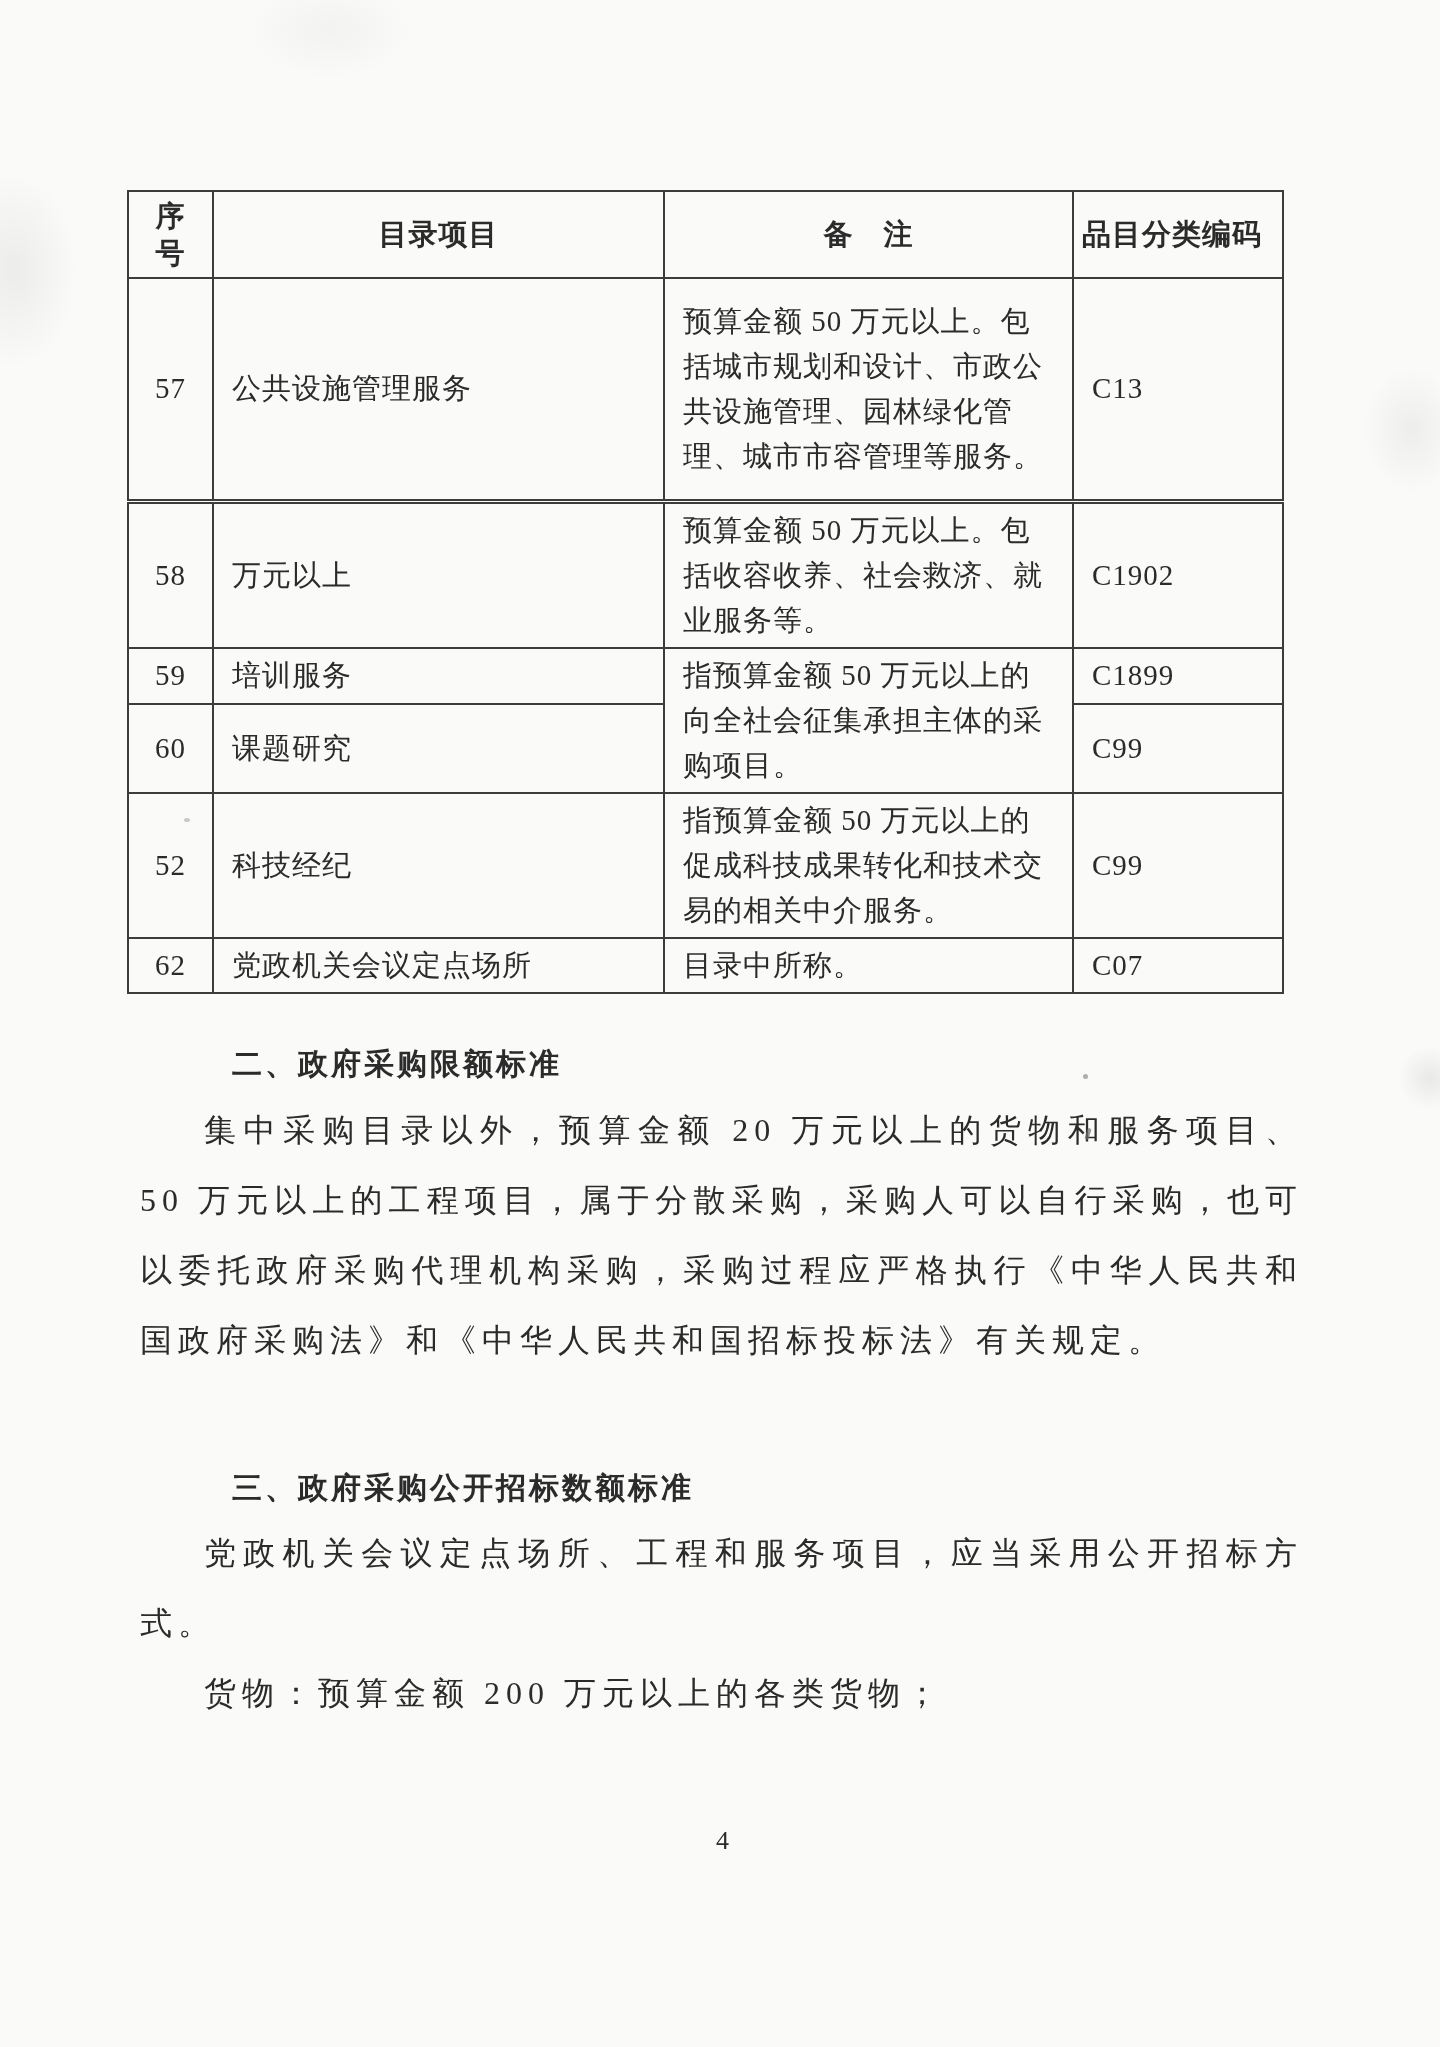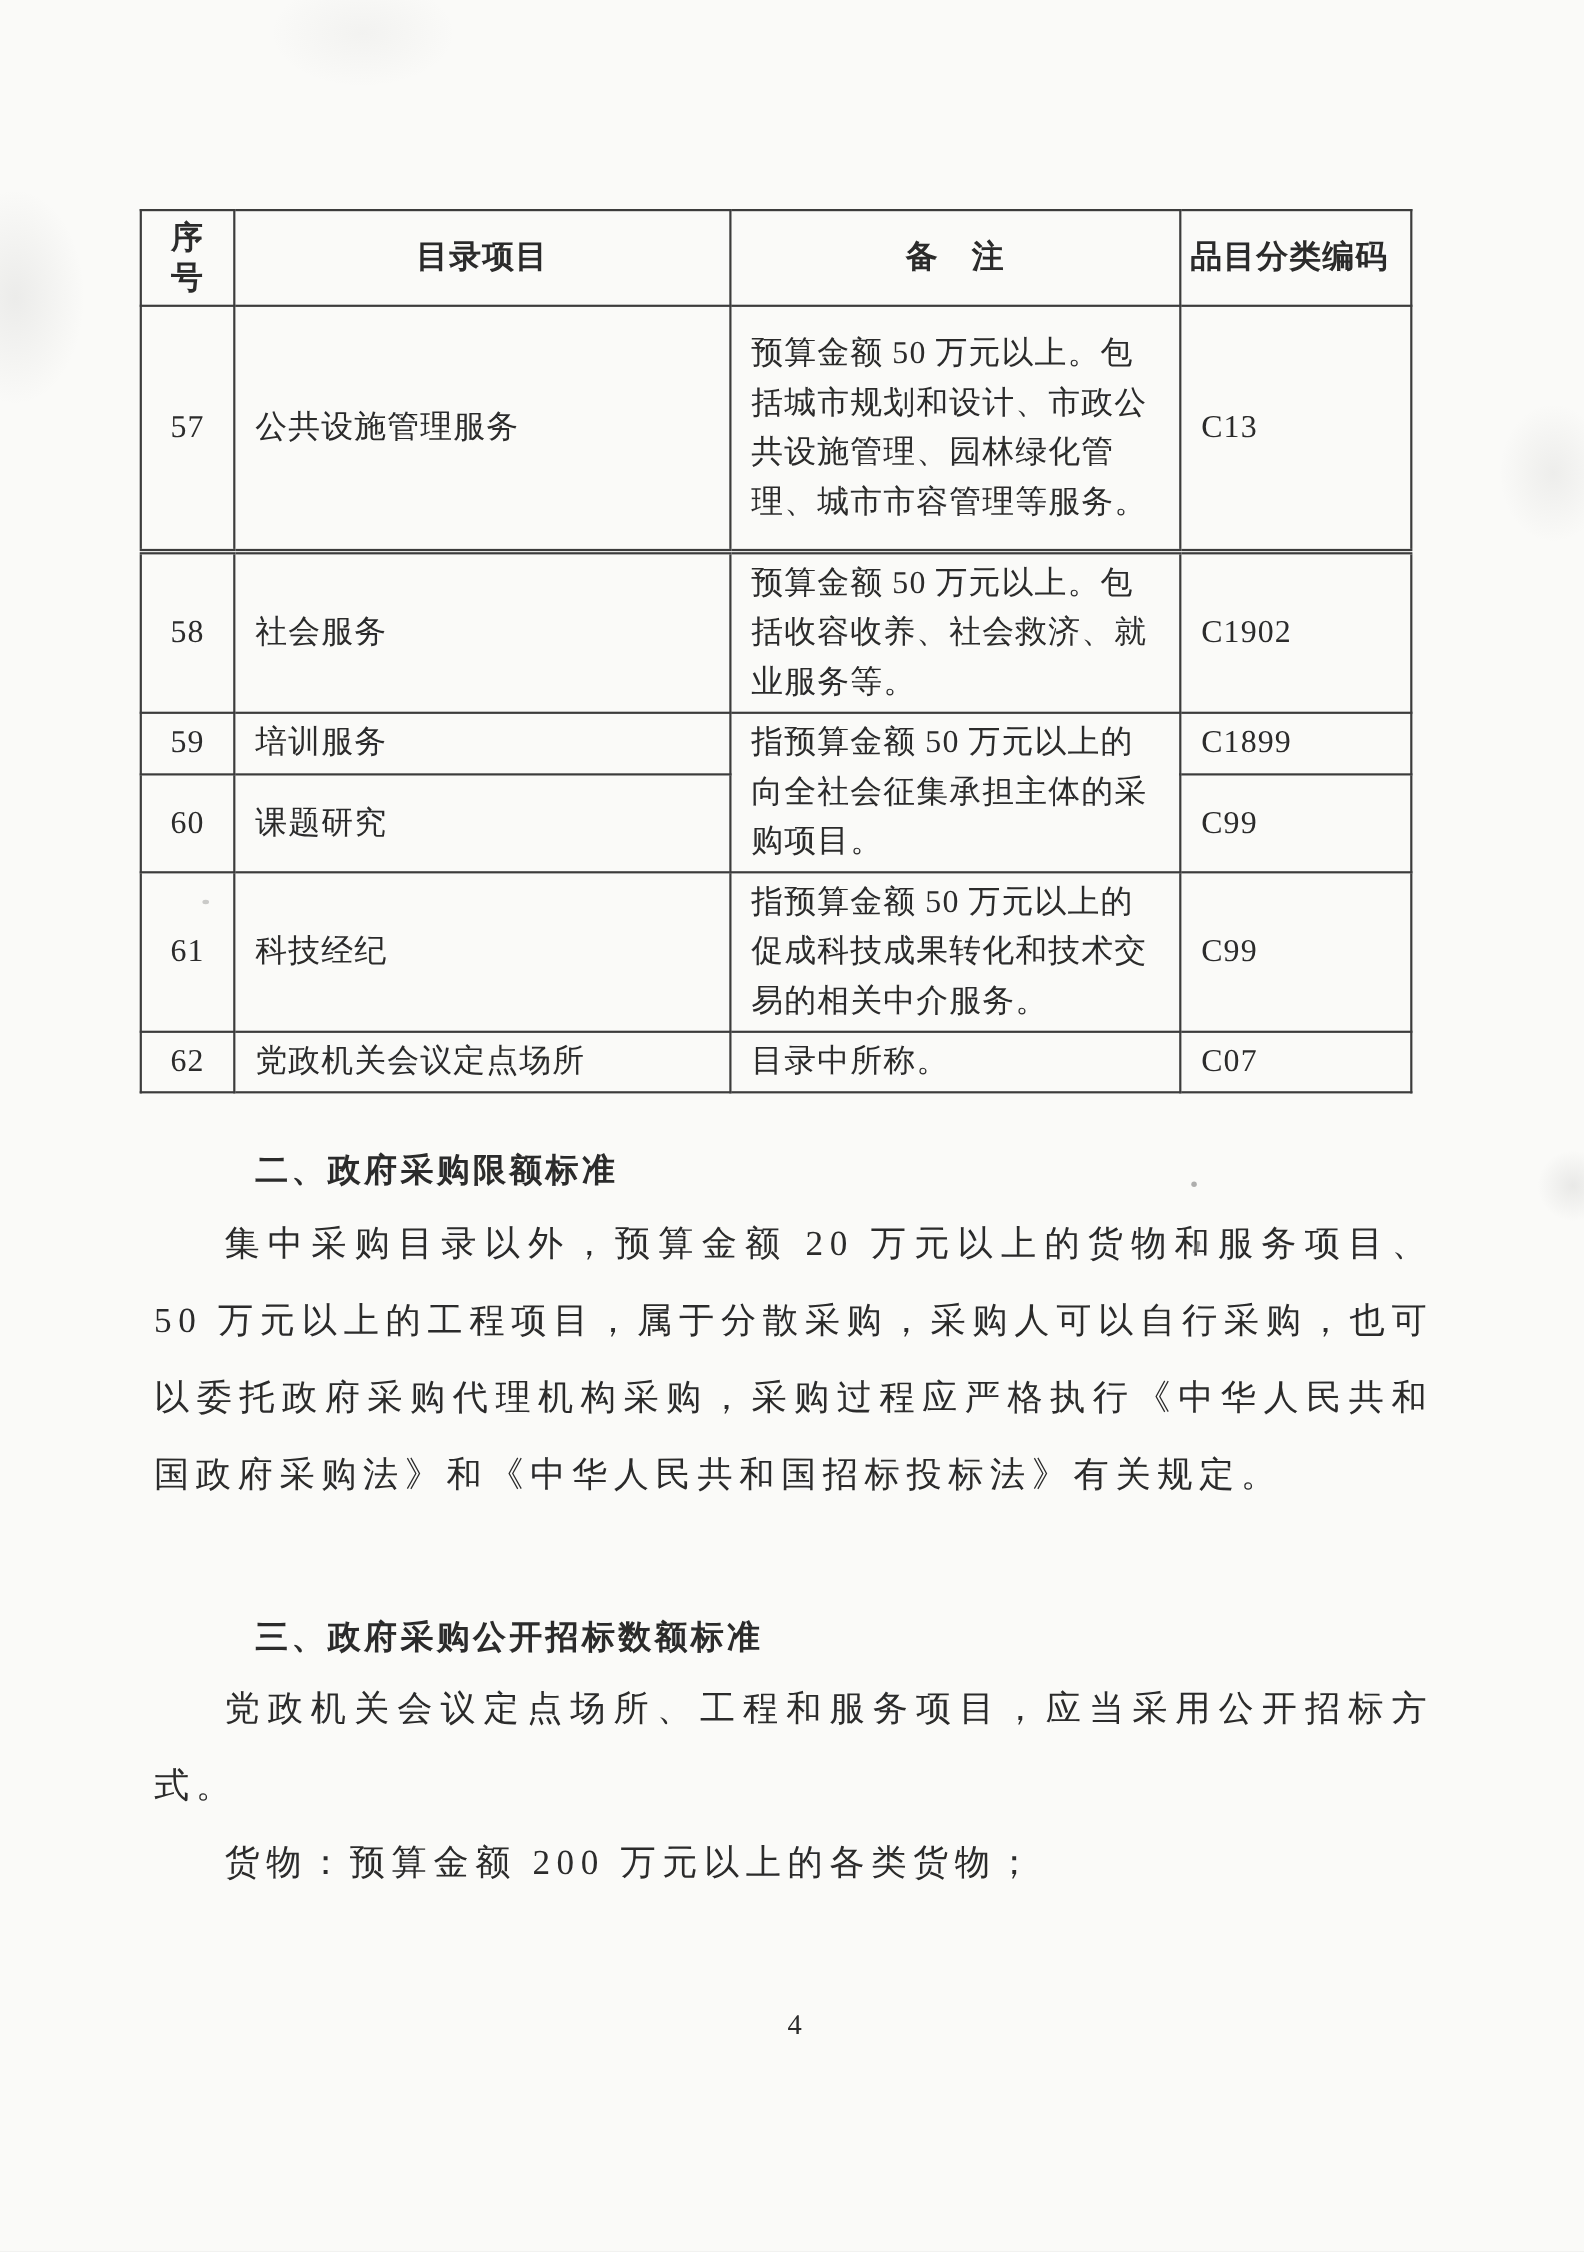--- a/index.html
+++ b/index.html
@@ -114,37 +114,37 @@
     </thead>
     <tbody>
       <tr class="h-57">
         <td class="c-no">57</td>
         <td class="c-item">公共设施管理服务</td>
         <td class="c-remark">预算金额 50 万元以上。包括城市规划和设计、市政公共设施管理、园林绿化管理、城市市容管理等服务。</td>
         <td class="c-code">C13</td>
       </tr>
       <tr class="h-58">
         <td class="c-no">58</td>
-        <td class="c-item">社会服务</td>
+        <td class="c-item">万元以上</td>
         <td class="c-remark">预算金额 50 万元以上。包括收容收养、社会救济、就业服务等。</td>
         <td class="c-code">C1902</td>
       </tr>
       <tr class="h-59">
         <td class="c-no">59</td>
         <td class="c-item">培训服务</td>
         <td class="c-remark" rowspan="2">指预算金额 50 万元以上的向全社会征集承担主体的采购项目。</td>
         <td class="c-code">C1899</td>
       </tr>
       <tr class="h-60">
         <td class="c-no">60</td>
         <td class="c-item">课题研究</td>
         <td class="c-code">C99</td>
       </tr>
       <tr class="h-61">
-        <td class="c-no">61</td>
+        <td class="c-no">52</td>
         <td class="c-item">科技经纪</td>
         <td class="c-remark">指预算金额 50 万元以上的促成科技成果转化和技术交易的相关中介服务。</td>
         <td class="c-code">C99</td>
       </tr>
       <tr class="h-62">
         <td class="c-no">62</td>
         <td class="c-item">党政机关会议定点场所</td>
         <td class="c-remark">目录中所称。</td>
         <td class="c-code">C07</td>
       </tr>

